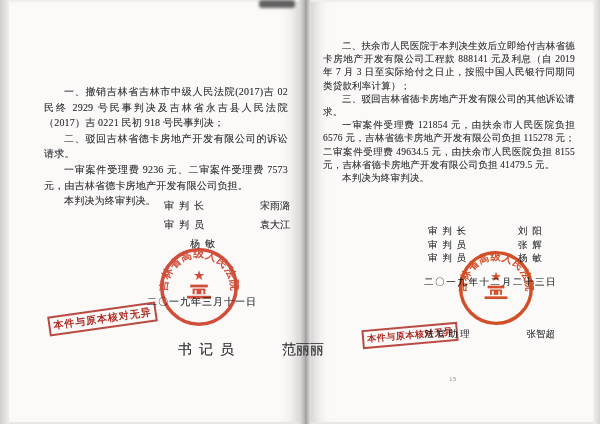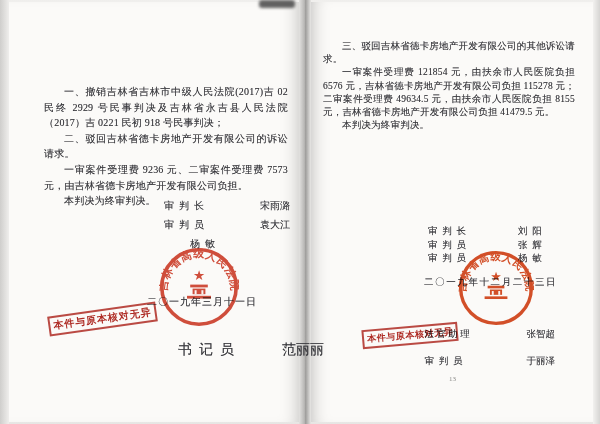--- a/index.html
+++ b/index.html
@@ -112,20 +112,21 @@
       <rect x="42" y="52" width="16" height="7"></rect>
       <rect x="35" y="61" width="30" height="3.5"></rect>
       <rect x="44.5" y="54" width="2.5" height="5" fill="#fbfaf8"></rect>
       <rect x="53" y="54" width="2.5" height="5" fill="#fbfaf8"></rect>
     </g>
   </svg>
 
   <div class="vstamp vstamp-l">本件与原本核对无异</div>
 
   <div class="textblock tb-r">
+    <p class="para">二、扶余市人民医院于本判决生效后立即给付吉林省德卡房地产开发有限公司工程款 888141 元及利息（自 2019 年 7 月 3 日至实际给付之日止，按照中国人民银行同期同类贷款利率计算）；</p>
     <p class="para">三、驳回吉林省德卡房地产开发有限公司的其他诉讼请求。</p>
     <p class="para">一审案件受理费 121854 元，由扶余市人民医院负担 6576 元，吉林省德卡房地产开发有限公司负担 115278 元；二审案件受理费 49634.5 元，由扶余市人民医院负担 8155 元，吉林省德卡房地产开发有限公司负担 41479.5 元。</p>
     <p class="para">本判决为终审判决。</p>
   </div>
 
   <div class="sigblock sb-r">
     <div class="sig-row">
       <span class="sig-role">审  判  长</span>
       <span class="sig-name">刘  阳</span>
     </div>
@@ -157,19 +158,16 @@
       <rect x="44.5" y="54" width="2.5" height="5" fill="#fbfaf8"></rect>
       <rect x="53" y="54" width="2.5" height="5" fill="#fbfaf8"></rect>
     </g>
   </svg>
 
   <div class="vstamp vstamp-r">本件与原本核对无异</div>
 
   <div class="footrow assist-r">
     <span class="sig-role">法 官 助 理</span><span class="sig-name">张智超</span>
   </div>
-  <div class="footrow clerk-r">
-    <span class="sig-role">审  判  员</span><span class="sig-name">于丽泽</span>
-  </div>
 
   <div class="pagenum">13</div>
 
 </div>
 
 </body></html>

